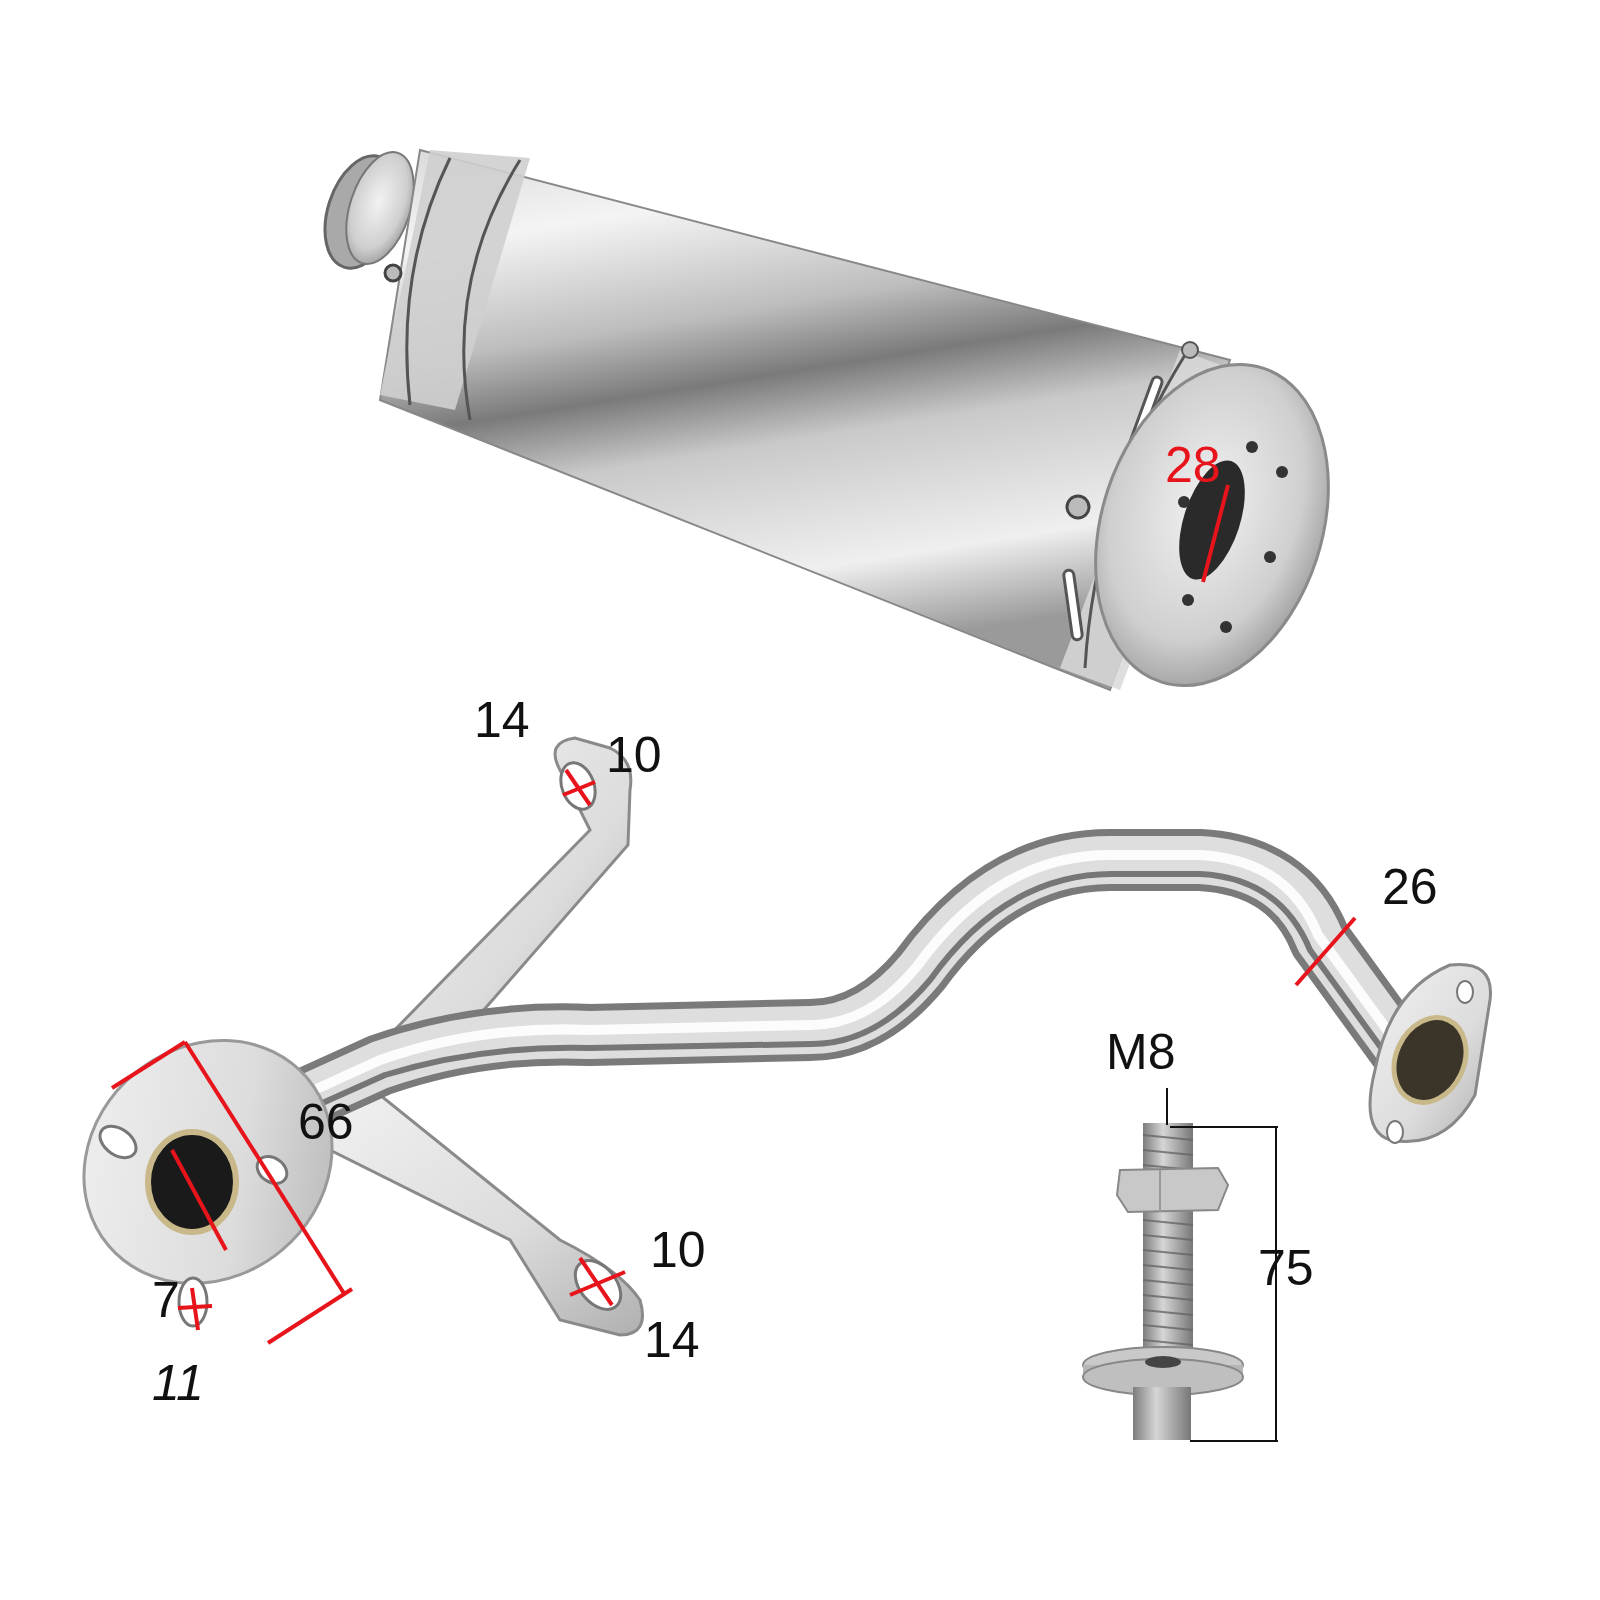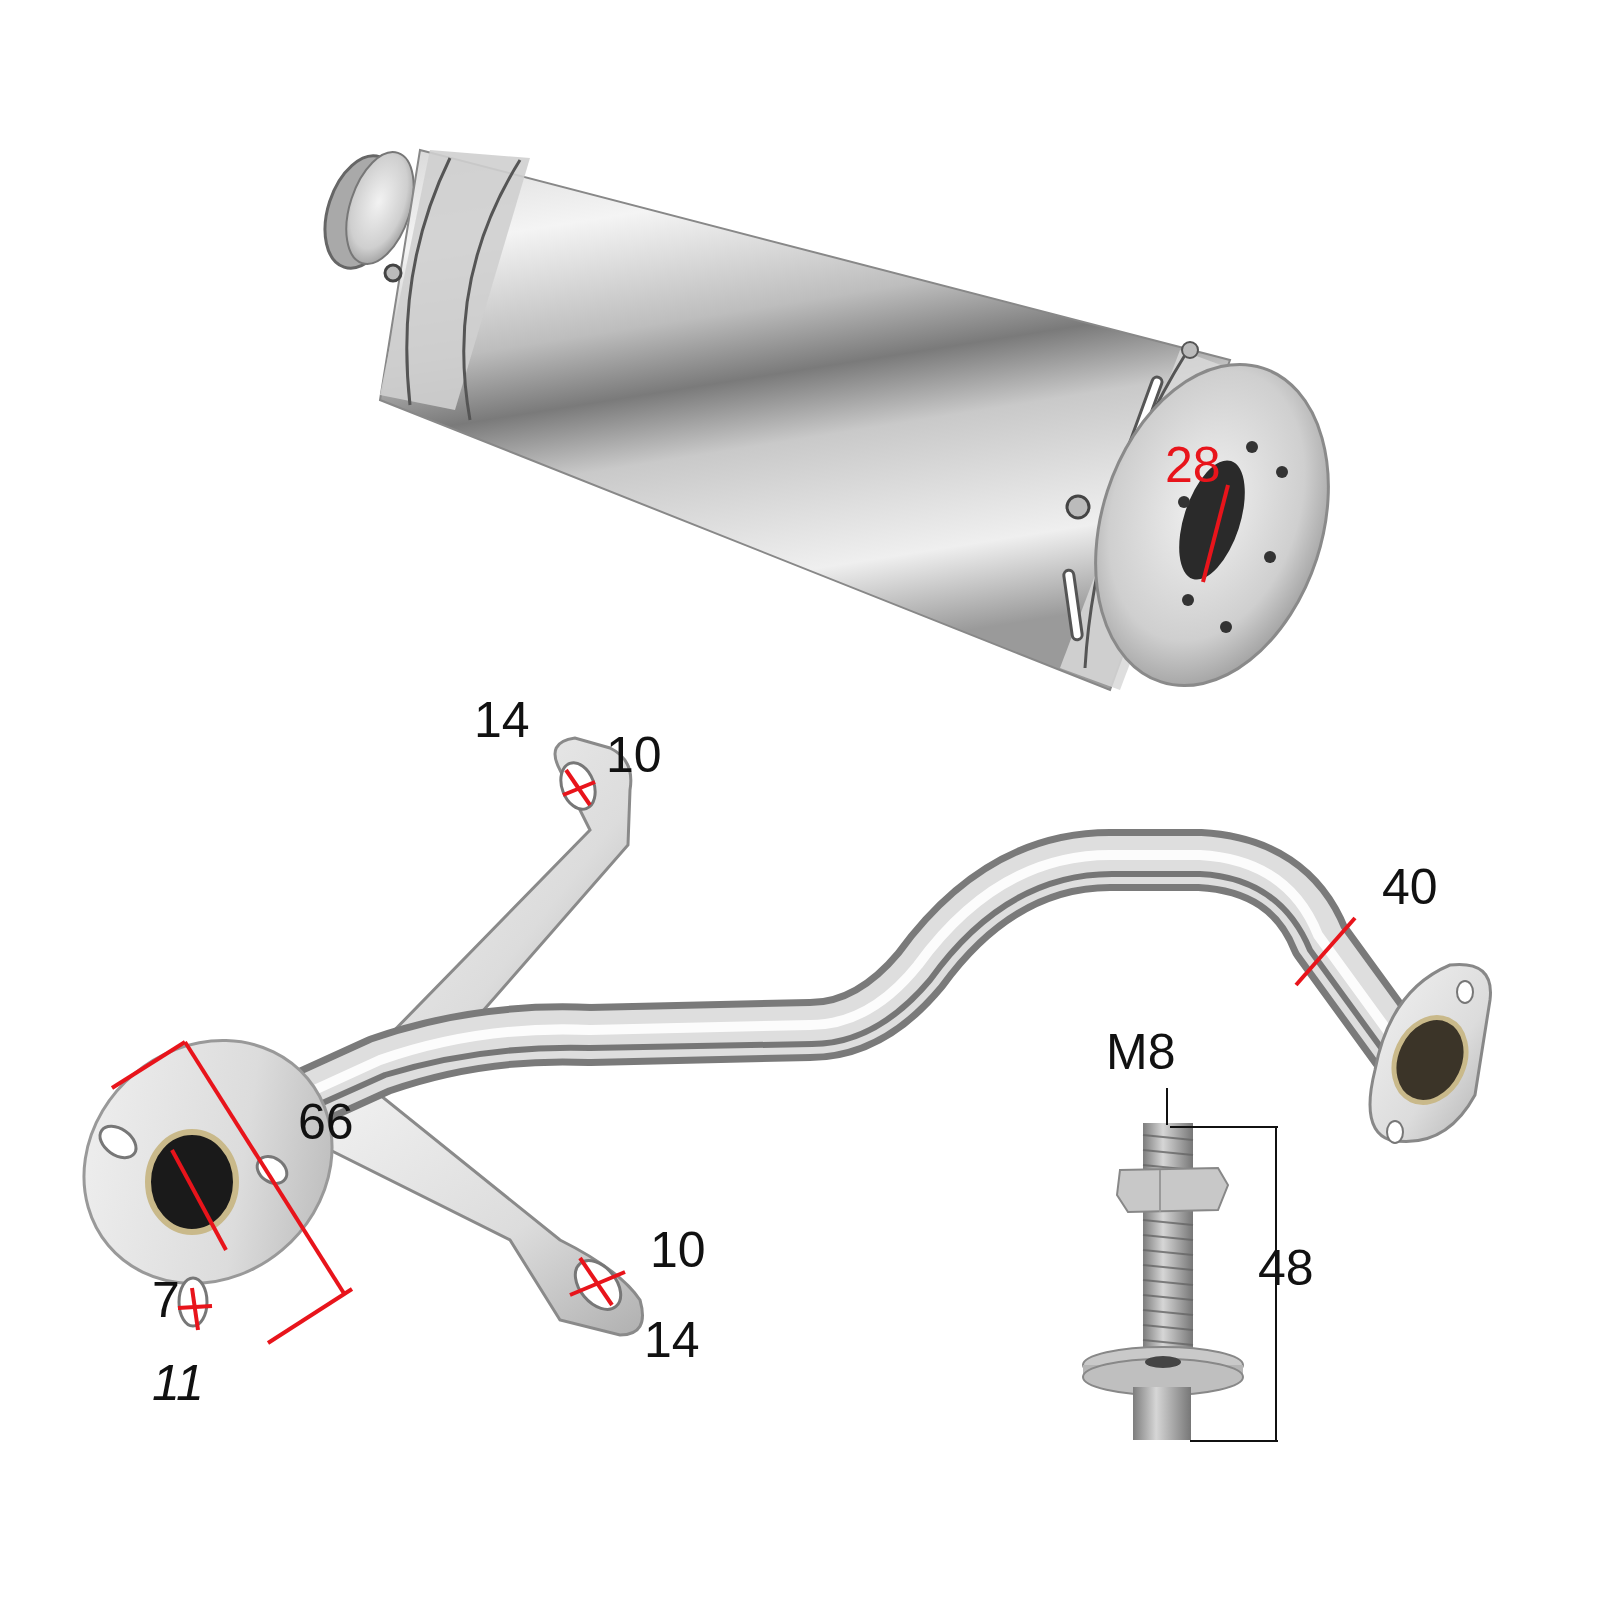--- a/index.html
+++ b/index.html
@@ -156,17 +156,17 @@
 </svg>
 
 <div class="lbl red" style="left:1165px;top:440px;">28</div>
 <div class="lbl" style="left:298px;top:1097px;text-align:center;">66</div>
 <div class="lbl" style="left:152px;top:1275px;">7</div>
 <div class="lbl" style="left:152px;top:1358px;font-style:italic;">11</div>
 <div class="lbl" style="left:474px;top:695px;">14</div>
 <div class="lbl" style="left:606px;top:730px;">10</div>
 <div class="lbl" style="left:650px;top:1225px;">10</div>
 <div class="lbl" style="left:644px;top:1315px;">14</div>
-<div class="lbl" style="left:1382px;top:862px;">40</div>
+<div class="lbl" style="left:1382px;top:862px;">26</div>
 <div class="lbl" style="left:1106px;top:1027px;">M8</div>
-<div class="lbl" style="left:1258px;top:1243px;">48</div>
+<div class="lbl" style="left:1258px;top:1243px;">75</div>
 
 </div>
 
 </body></html>

